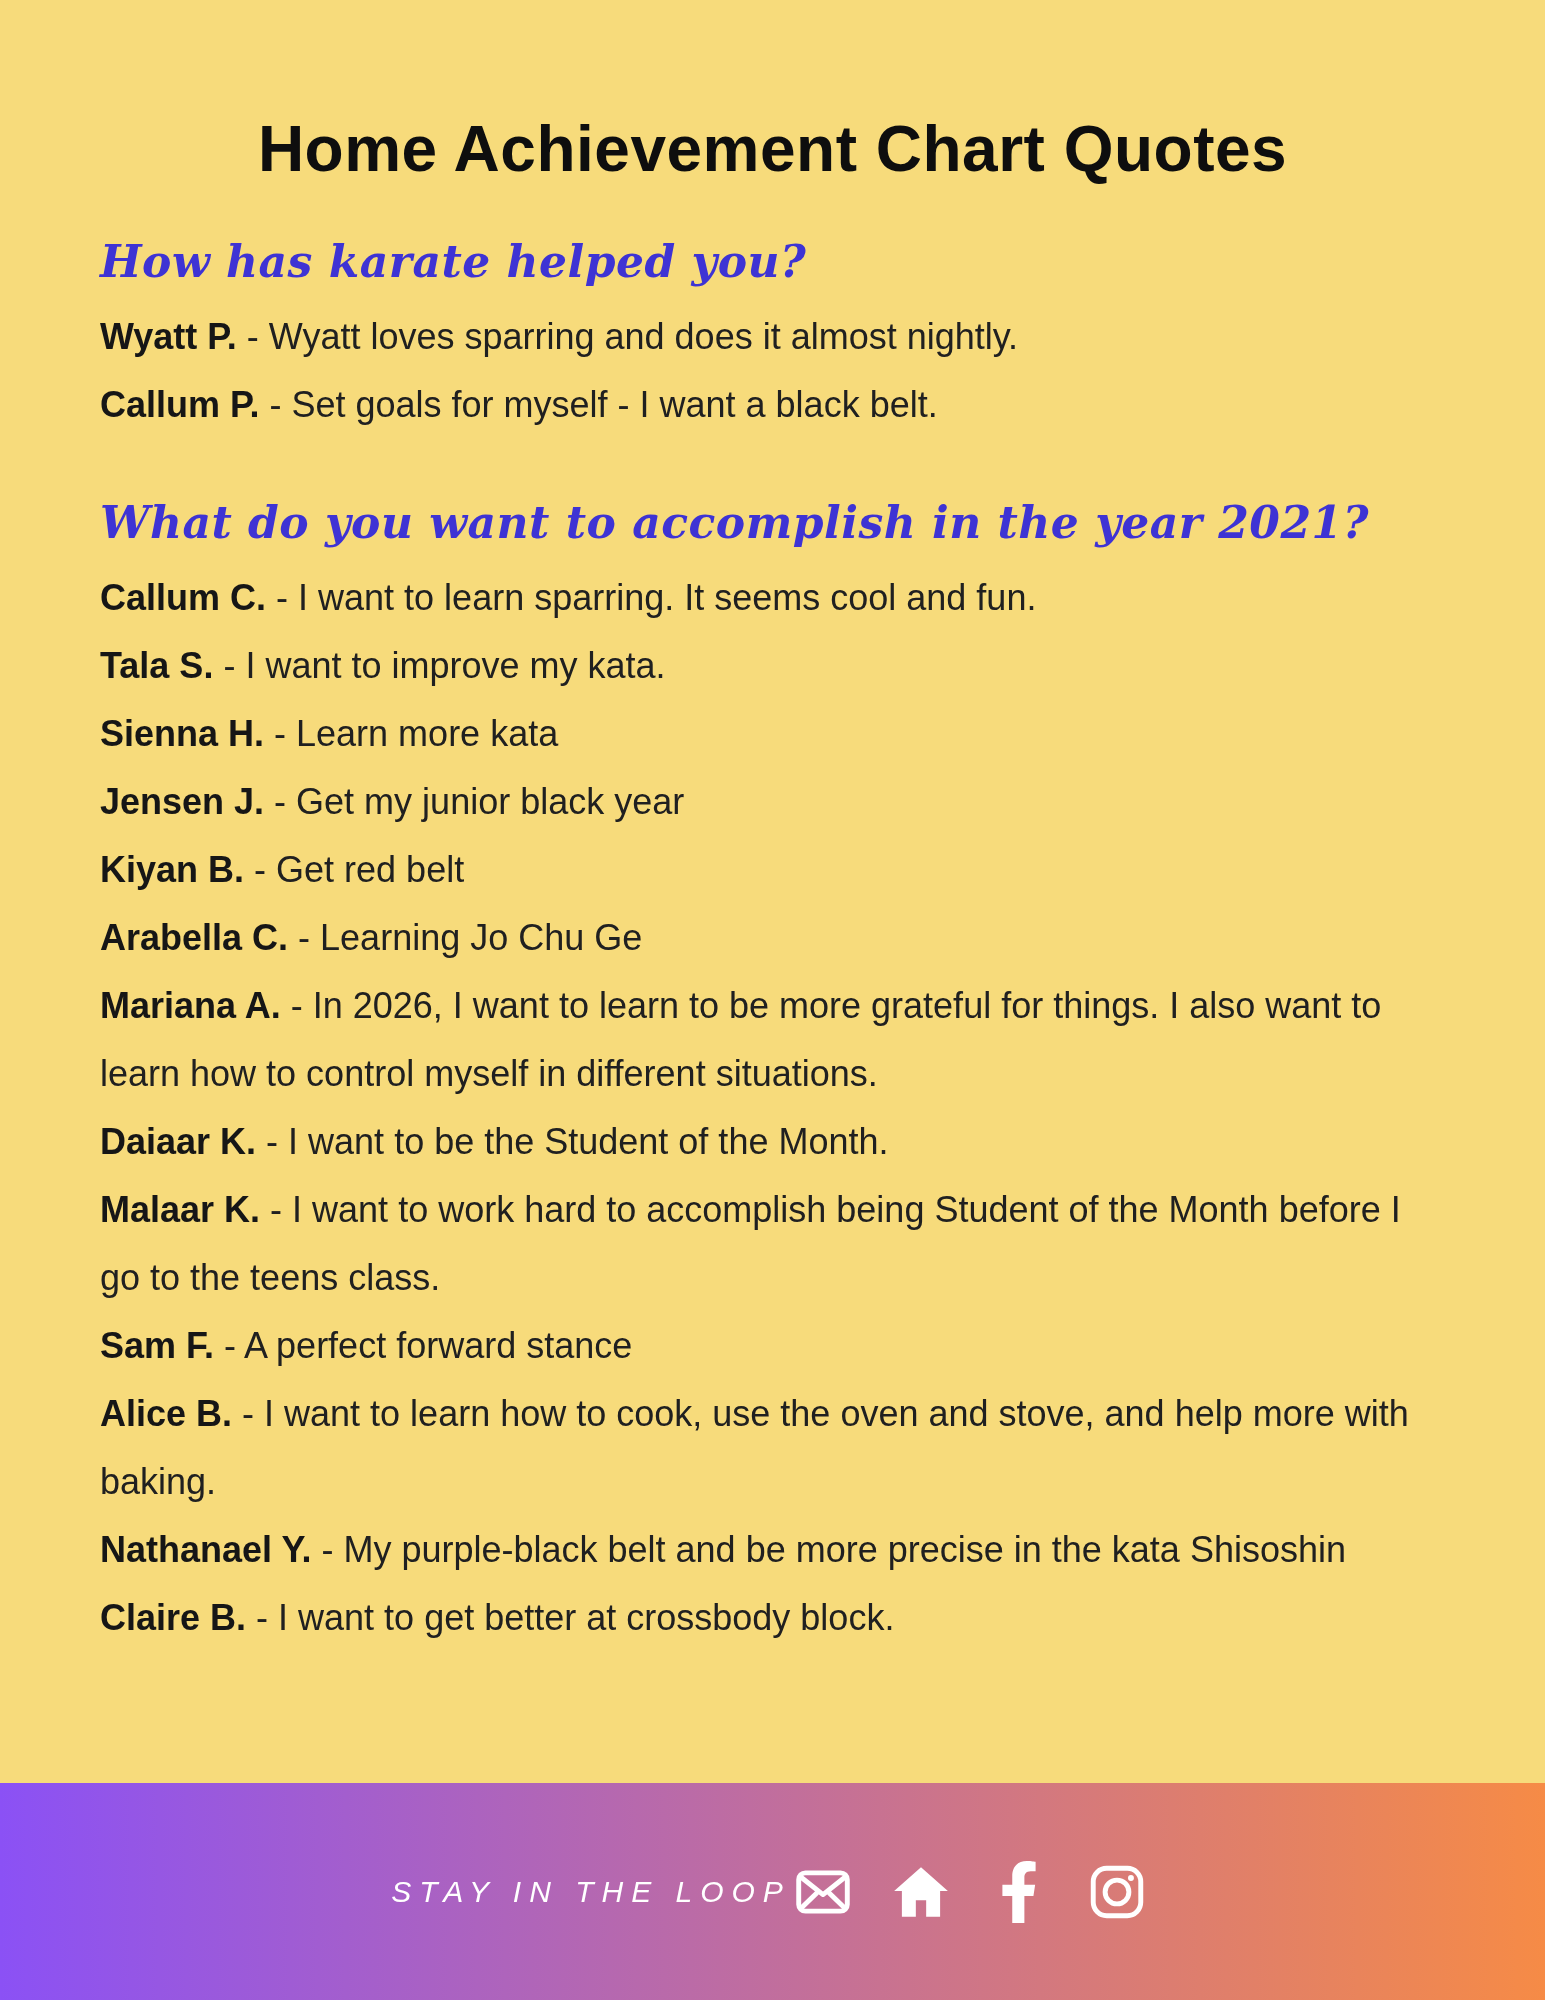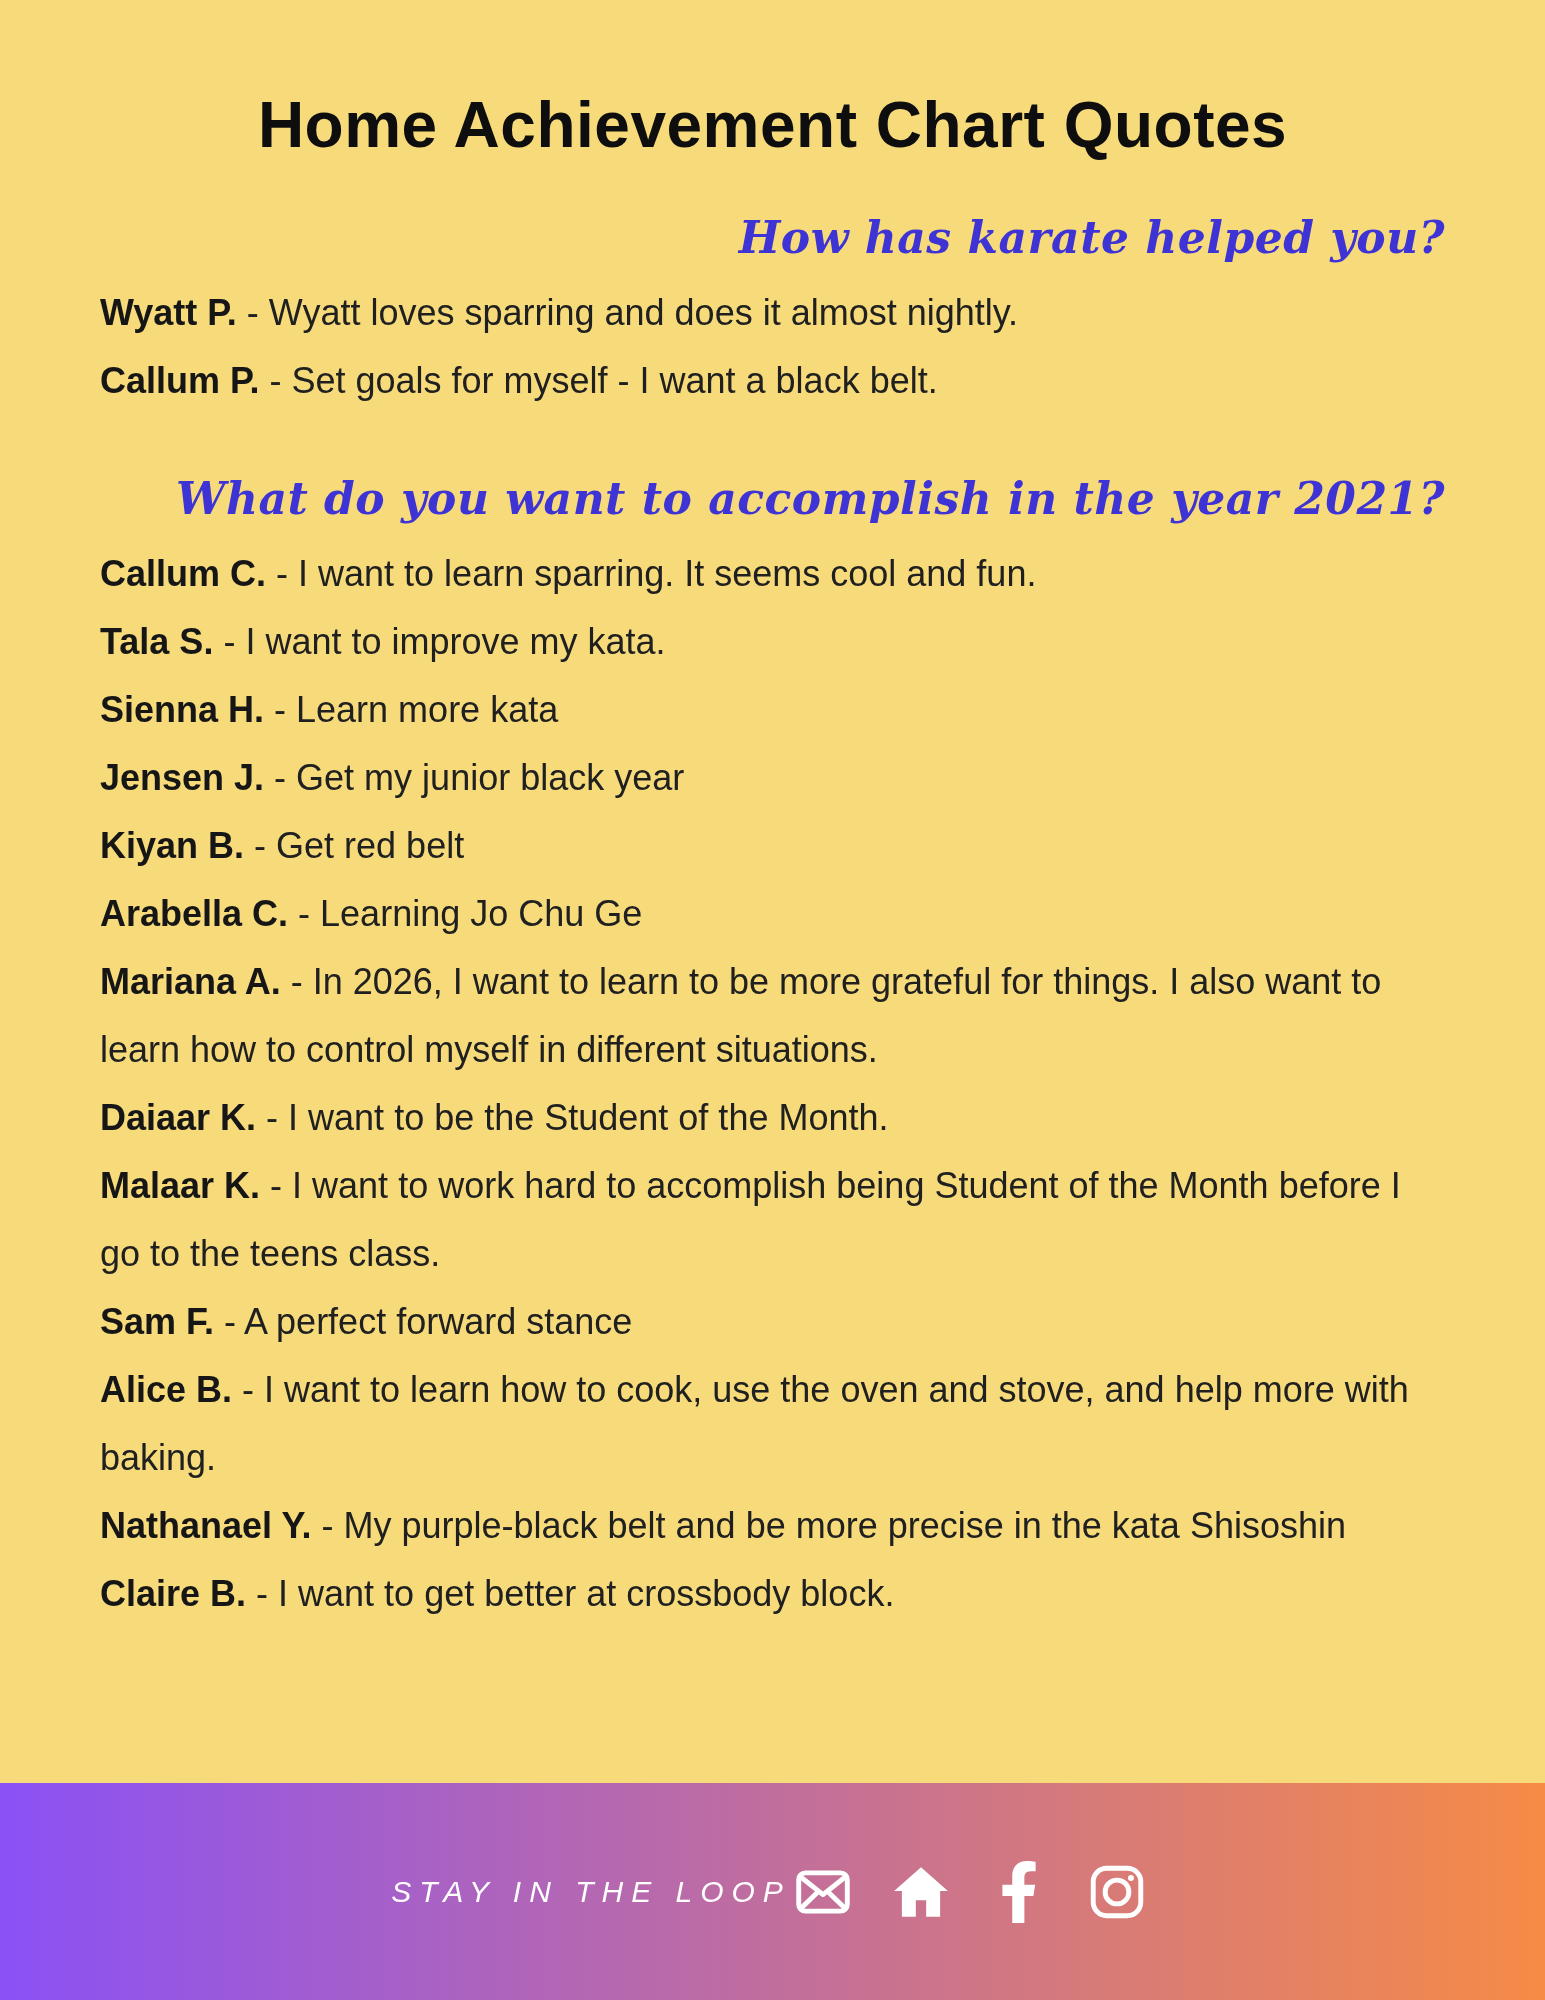--- a/index.html
+++ b/index.html
@@ -17,41 +17,40 @@
     font-family:"Liberation Sans",sans-serif;
     background:var(--background);
   }
   .page{
     position:relative;
     width:1545px;height:2000px;
     background:var(--background);
     overflow:hidden;
   }
   .content{
-    padding:58px 100px 0 100px;
+    padding:82px 100px 0 100px;
   }
   h1.title{
     margin:32px 0 0 0;
     text-align:center;
     font-size:64px;
     line-height:1.1;
     font-weight:800;
     letter-spacing:0.5px;
     color:#0e0e0e;
   }
   h2.section-heading{
     font-family:"DejaVu Serif","Liberation Serif",serif;
     font-style:italic;
     font-weight:700;
     font-size:44px;
     line-height:1.25;
     color:var(--heading-blue);
     margin:56px 0 14px 0;
     letter-spacing:0.5px;
-    text-align:right;
   }
   section:first-of-type h2.section-heading{margin-top:50px;}
   p.quote{
     margin:0;
     font-size:36px;
     line-height:68px;
     color:var(--text);
     font-weight:400;
   }
   p.quote b{

